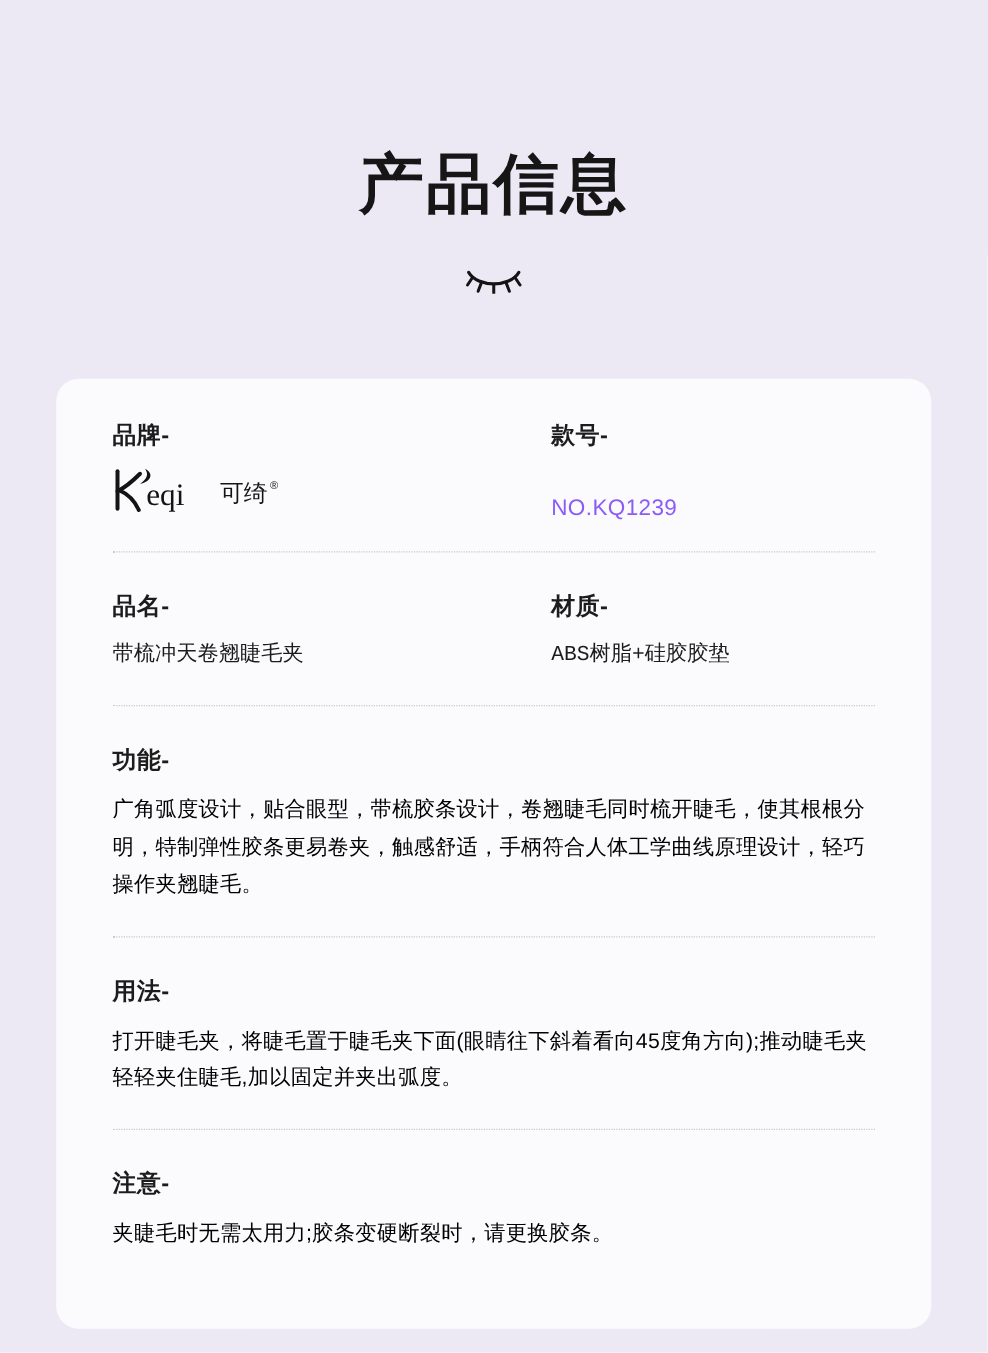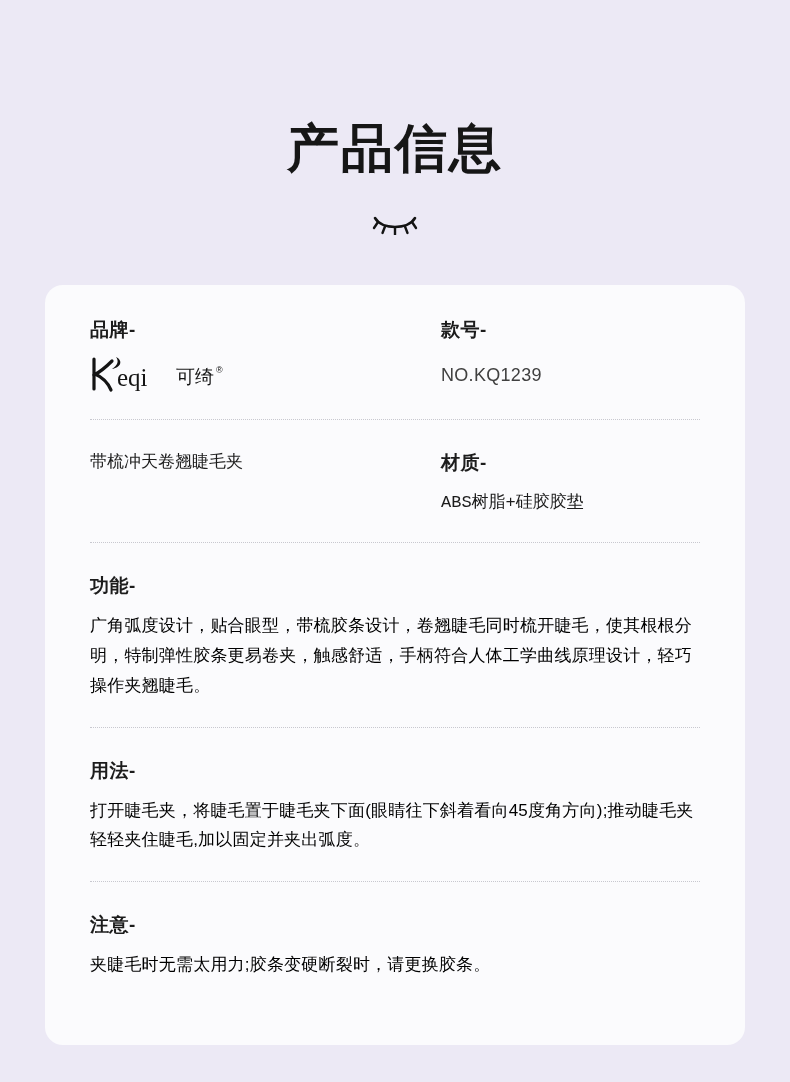--- a/index.html
+++ b/index.html
@@ -34,21 +34,21 @@
     margin-top: 34px;
     text-align: center;
     height: 28px;
   }
   .lash-divider svg {
     display: inline-block;
   }
   .card {
     position: absolute;
     left: 45px;
-    top: 263px;
+    top: 281px;
     width: 700px;
     height: 760px;
     background: #fbfbfd;
     border-radius: 18px;
     box-sizing: border-box;
     padding: 0 45px;
   }
   .row {
     position: relative;
   }
@@ -89,23 +89,23 @@
   .brand-logo {
     margin-top: 10px;
     height: 42px;
     display: flex;
     align-items: flex-end;
   }
   .brand-logo svg {
     display: block;
   }
   .model-value {
-    margin-top: 22px;
+    margin-top: 35px;
     font-size: 18px;
-    color: #404040;
+    color: #8b5cf6;
     letter-spacing: 0.3px;
   }
   .paragraph {
     font-size: 17px;
     color: #000000;
     line-height: 1.75;
     letter-spacing: 0.2px;
     margin-top: 12px;
   }
 </style>
@@ -148,20 +148,21 @@
         </div>
       </div>
       <div class="col right">
         <div class="field-label">款号-</div>
         <div class="model-value">NO.KQ1239</div>
       </div>
     </div>
 
     <div class="row dotted pad-block two-col">
       <div class="col">
+        <div class="field-label">品名-</div>
         <div class="field-value">带梳冲天卷翘睫毛夹</div>
       </div>
       <div class="col right">
         <div class="field-label">材质-</div>
         <div class="field-value">ABS树脂+硅胶胶垫</div>
       </div>
     </div>
 
     <div class="row dotted pad-block">
       <div class="field-label">功能-</div>

